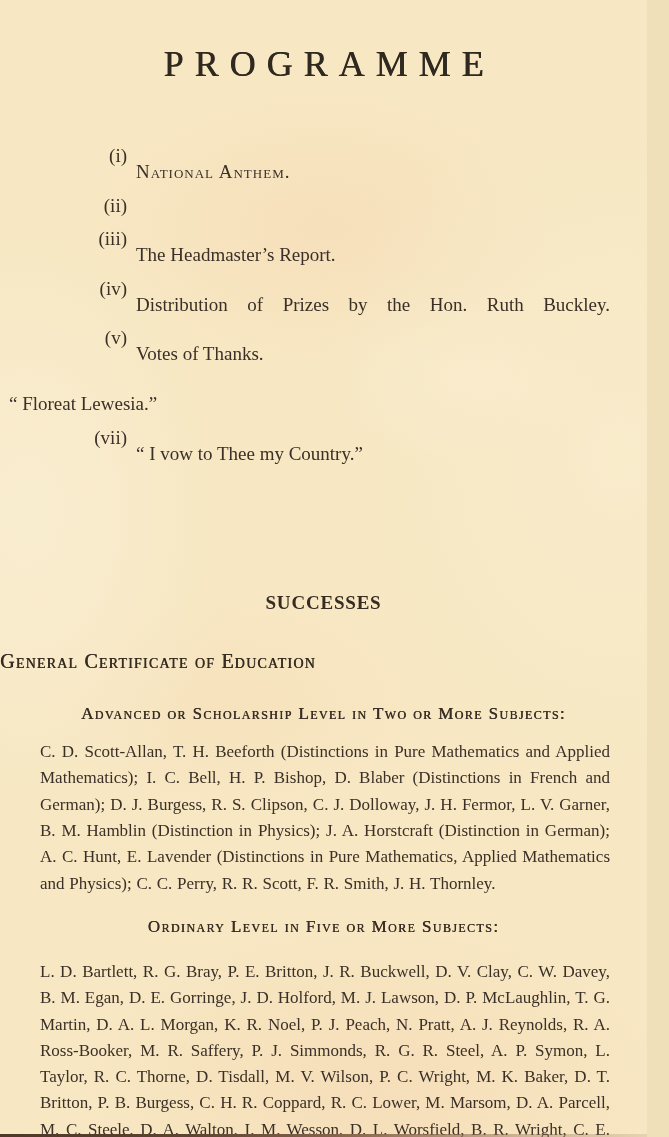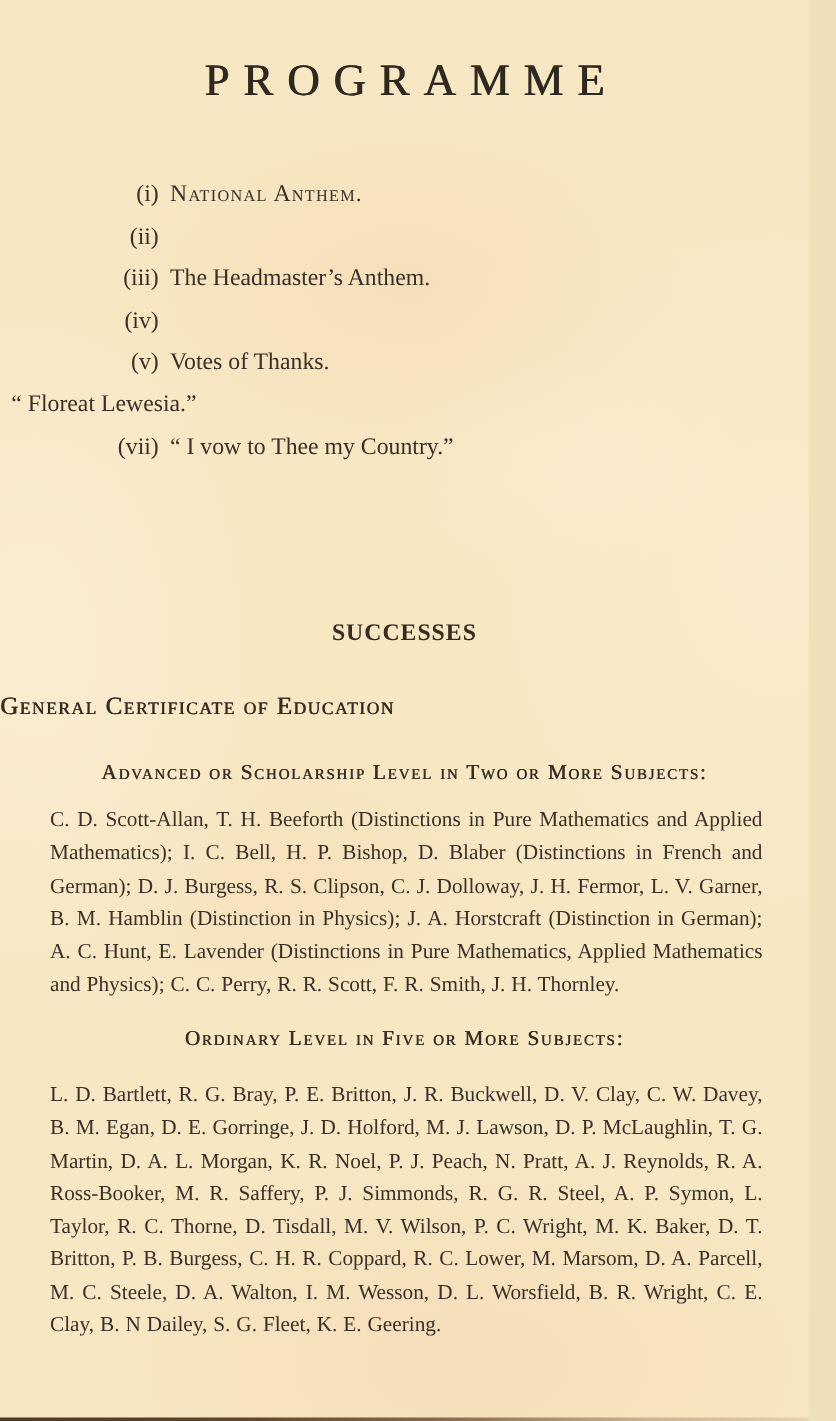--- a/index.html
+++ b/index.html
@@ -52,20 +52,21 @@
   }
   .prog-num {
     flex: none;
     width: 127px;
     text-align: right;
   }
   .prog-text {
     flex: 1;
     margin-left: 9px;
     padding-right: 37px;
+    margin-top: 16px;
   }
   .prog-item:nth-child(1) .prog-text {
     font-variant: small-caps;
     letter-spacing: 1px;
   }
   .prog-item:nth-child(4) .prog-text {
     text-align: justify;
     text-align-last: justify;
   }
   .successes-heading {
@@ -131,24 +132,25 @@
   <ol class="prog-list">
     <li class="prog-item">
       <span class="prog-num">(i)</span>
       <span class="prog-text">National Anthem.</span>
     </li>
     <li class="prog-item">
       <span class="prog-num">(ii)</span>
     </li>
     <li class="prog-item">
       <span class="prog-num">(iii)</span>
-      <span class="prog-text">The Headmaster’s Anthem.</span>
+      <span class="prog-text">The Headmaster’s Report.</span>
     </li>
     <li class="prog-item">
       <span class="prog-num">(iv)</span>
+      <span class="prog-text">Distribution of Prizes by the Hon. Ruth Buckley.</span>
     </li>
     <li class="prog-item">
       <span class="prog-num">(v)</span>
       <span class="prog-text">Votes of Thanks.</span>
     </li>
     <li class="prog-item">
       <span class="prog-text">“ Floreat Lewesia.”</span>
     </li>
     <li class="prog-item">
       <span class="prog-num">(vii)</span>

